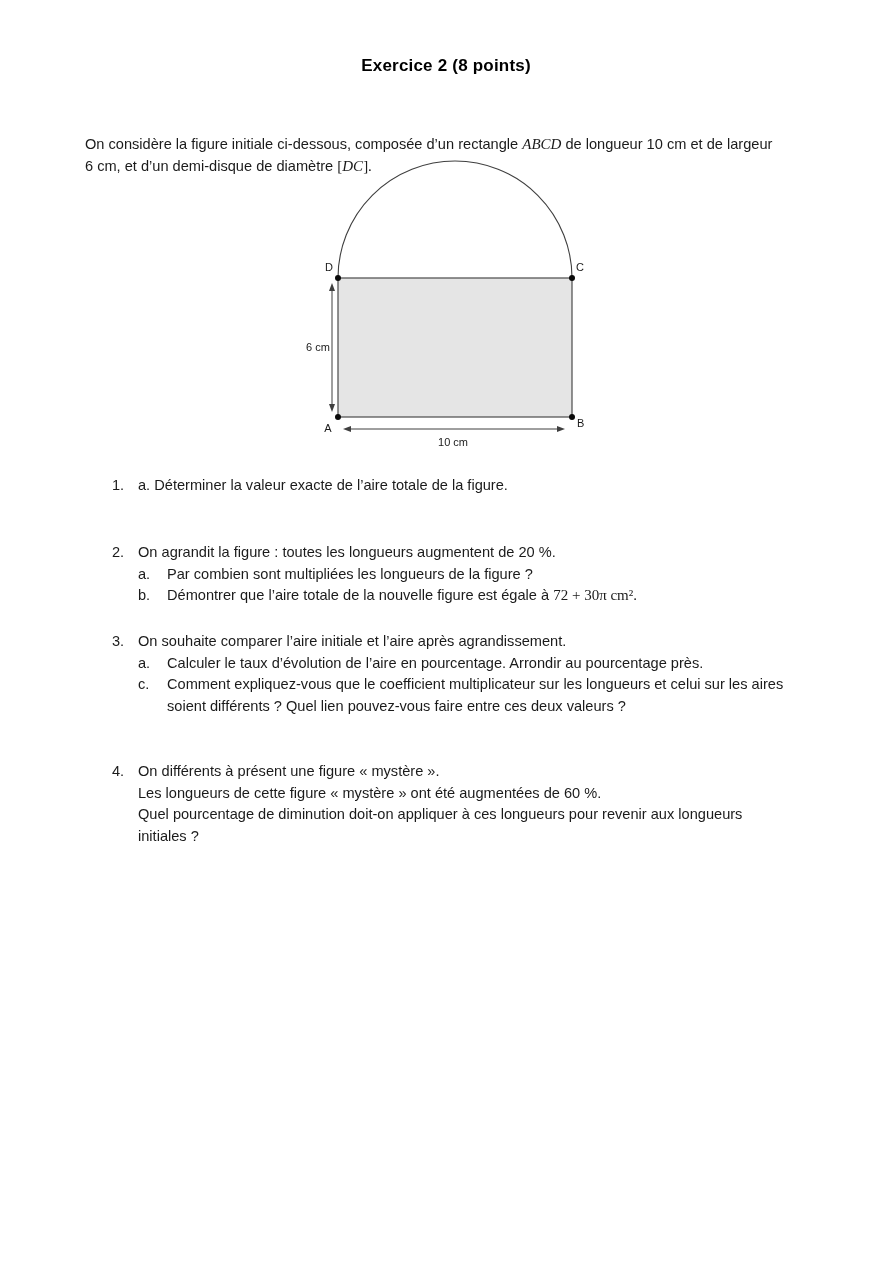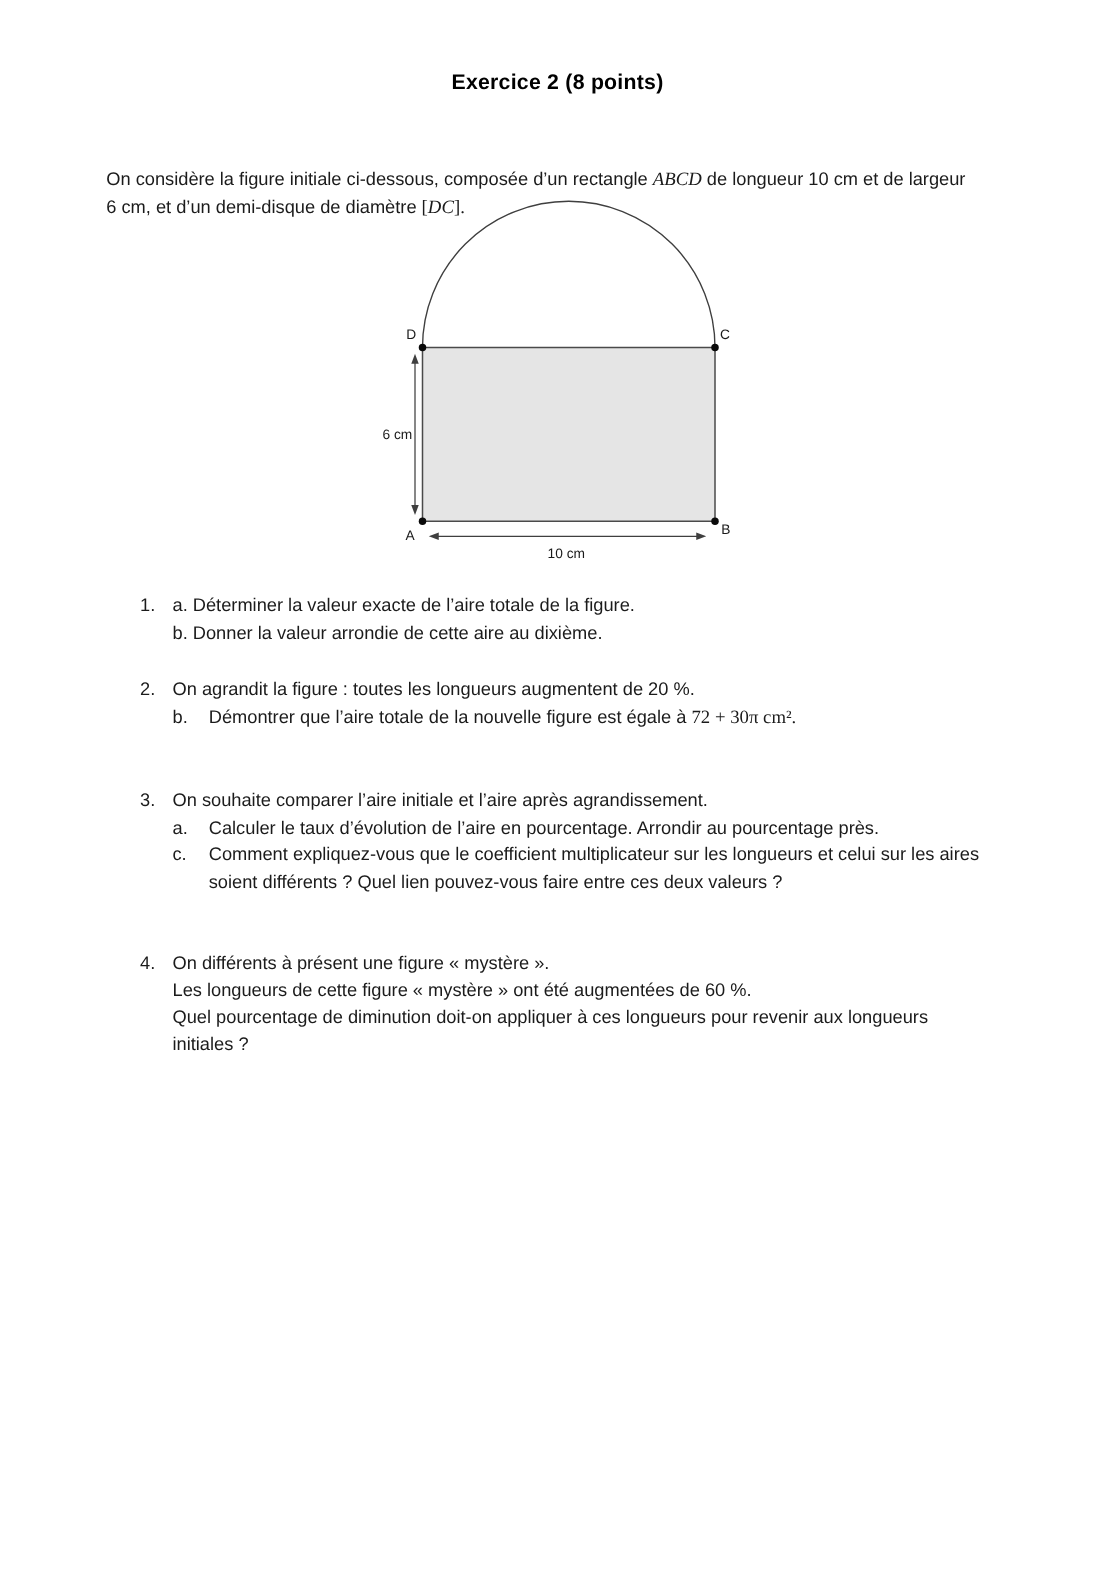--- a/index.html
+++ b/index.html
@@ -81,30 +81,30 @@
     <polygon points="565,429 557,426 557,432" fill="#3f3f3f"></polygon>
     <text x="453" y="446" text-anchor="middle">10 cm</text>
   </svg>
 </div>
 
 <div class="q" style="top:475px">
   <div class="qrow">
     <span class="qnum">1.</span>
     <div class="qbody">
       <div class="line">a. Déterminer la valeur exacte de l’aire totale de la figure.</div>
-      <div class="line">b. Donner la valeur arrondie de cette aire au dixième.</div>
     </div>
   </div>
 </div>
 
 <div class="q" style="top:542px">
   <div class="qrow">
     <span class="qnum">2.</span>
     <div class="qbody">
       <div class="line">On agrandit la figure : toutes les longueurs augmentent de 20 %.</div>
+      <div class="line"><span class="subletter">a.</span><span>Par combien sont multipliées les longueurs de la figure ?</span></div>
       <div class="line"><span class="subletter">b.</span><span>Démontrer que l’aire totale de la nouvelle figure est égale à </span><span class="mathup">72 + 30π cm².</span></div>
     </div>
   </div>
 </div>
 
 <div class="q" style="top:631px">
   <div class="qrow">
     <span class="qnum">3.</span>
     <div class="qbody">
       <div class="line">On souhaite comparer l’aire initiale et l’aire après agrandissement.</div>

